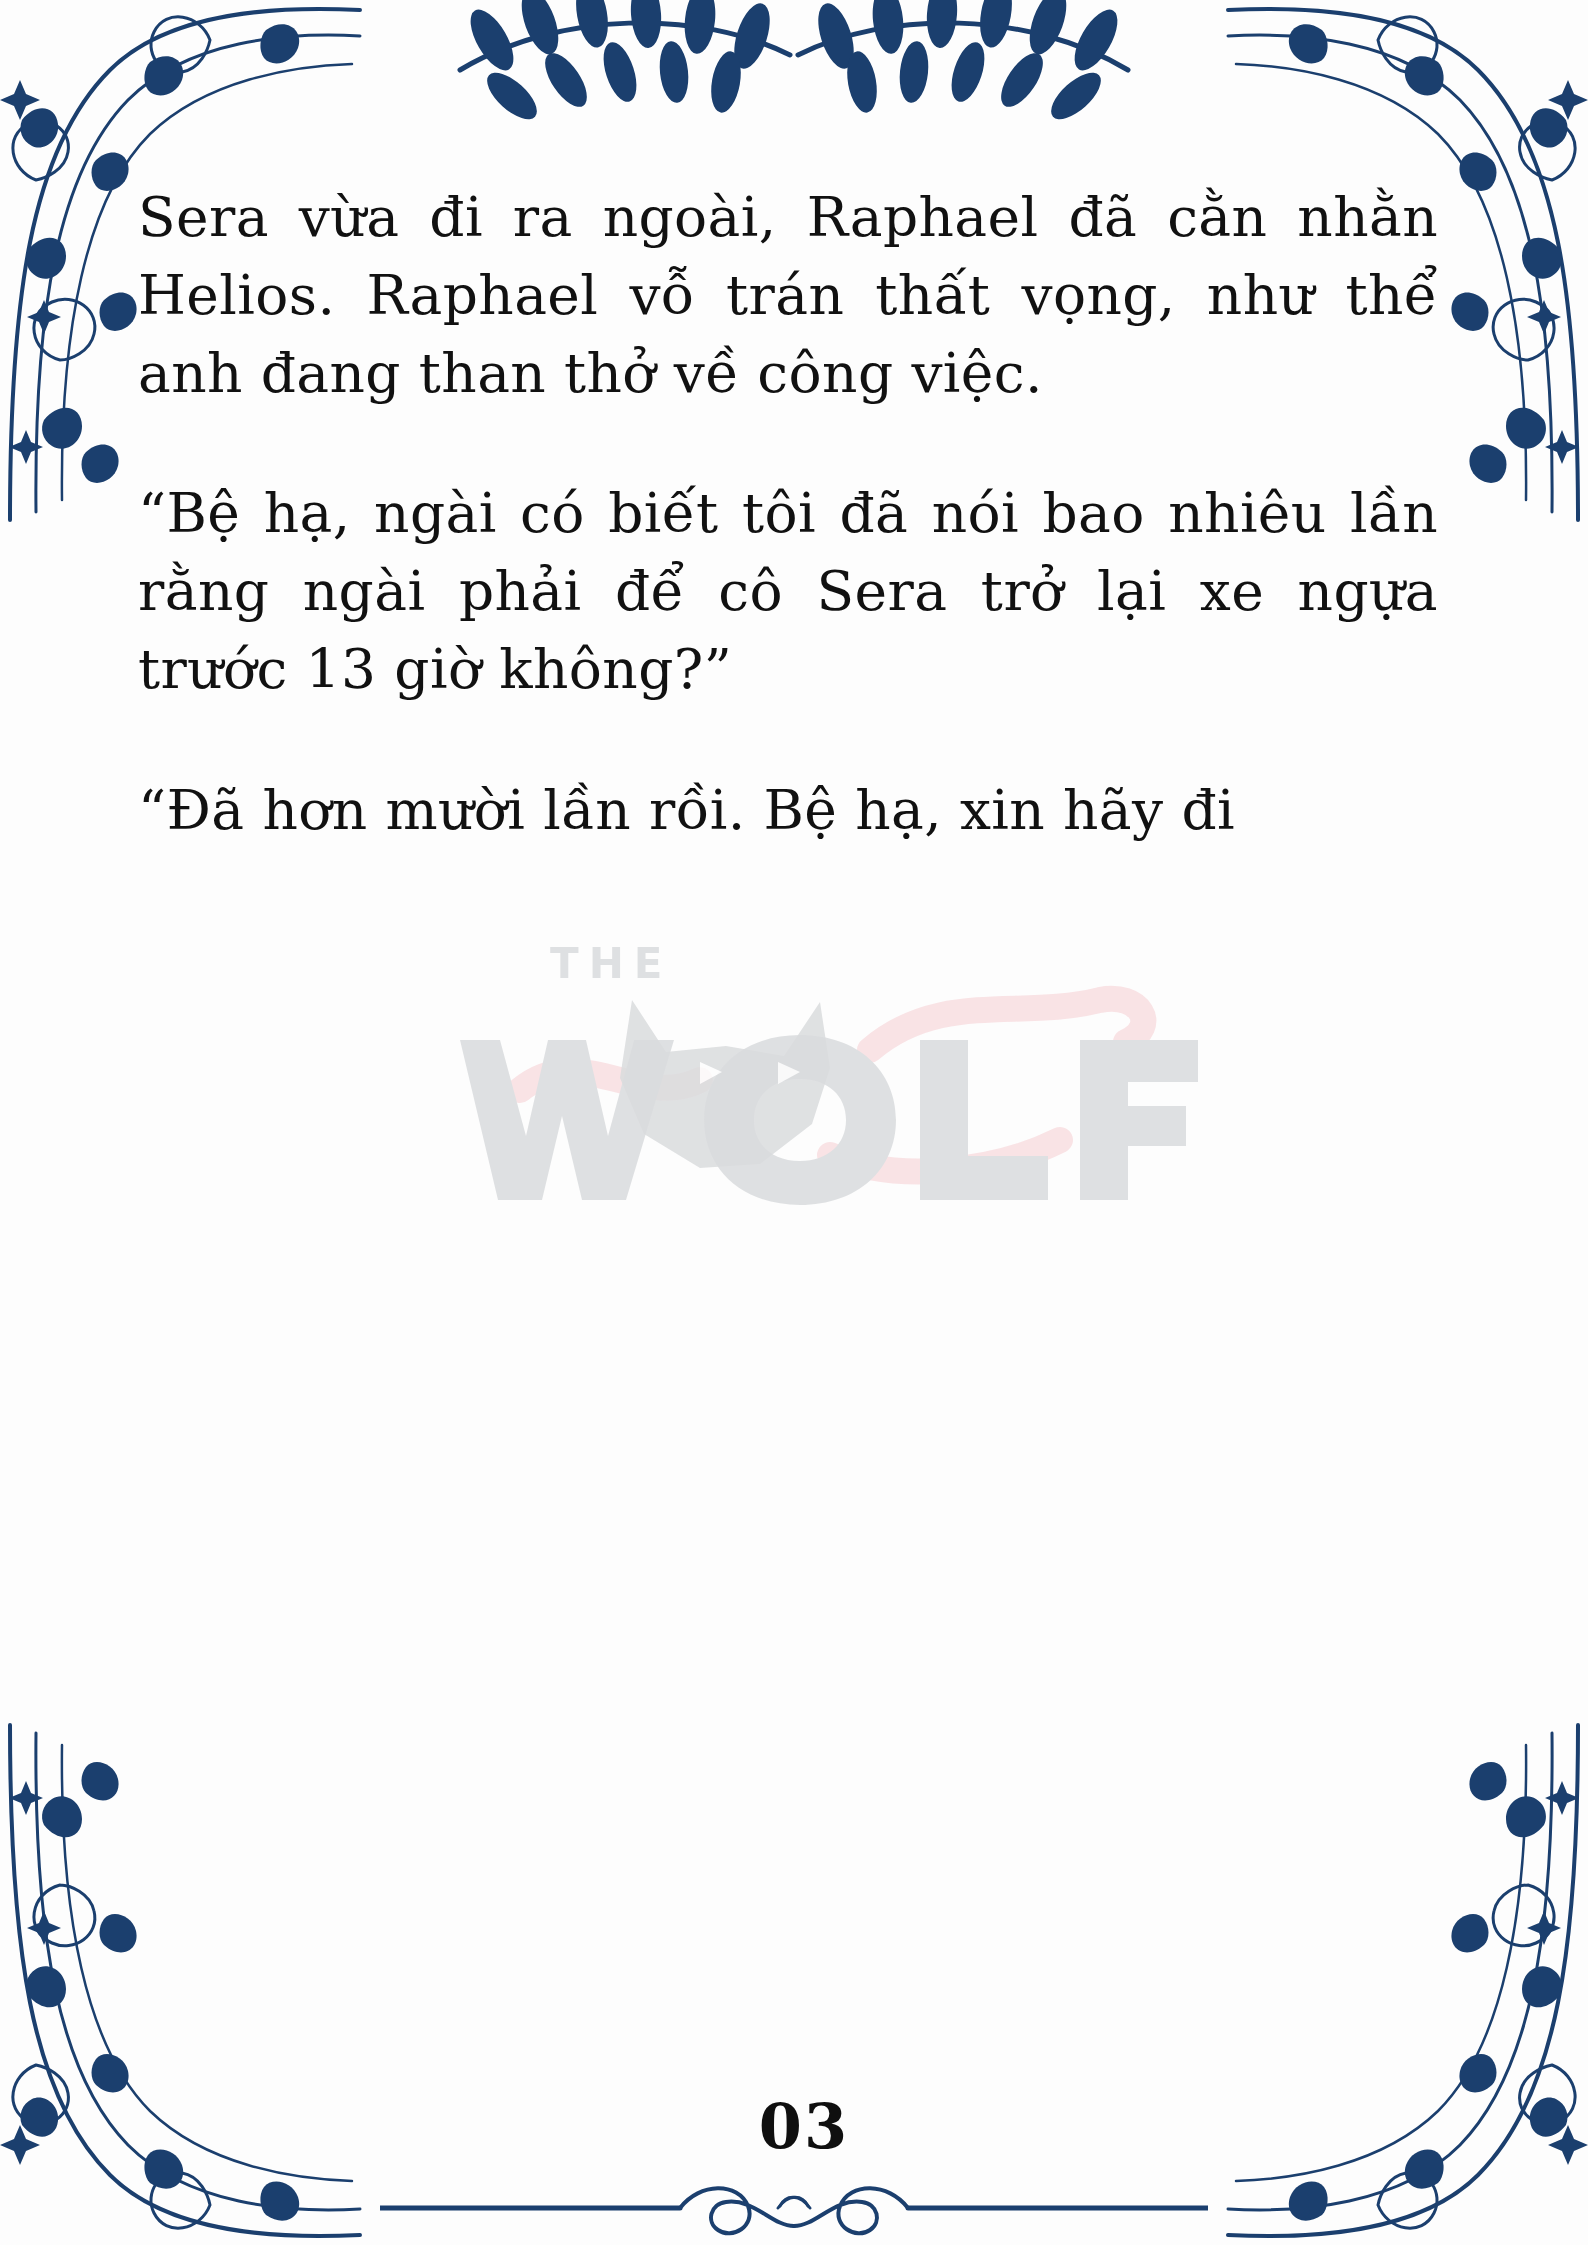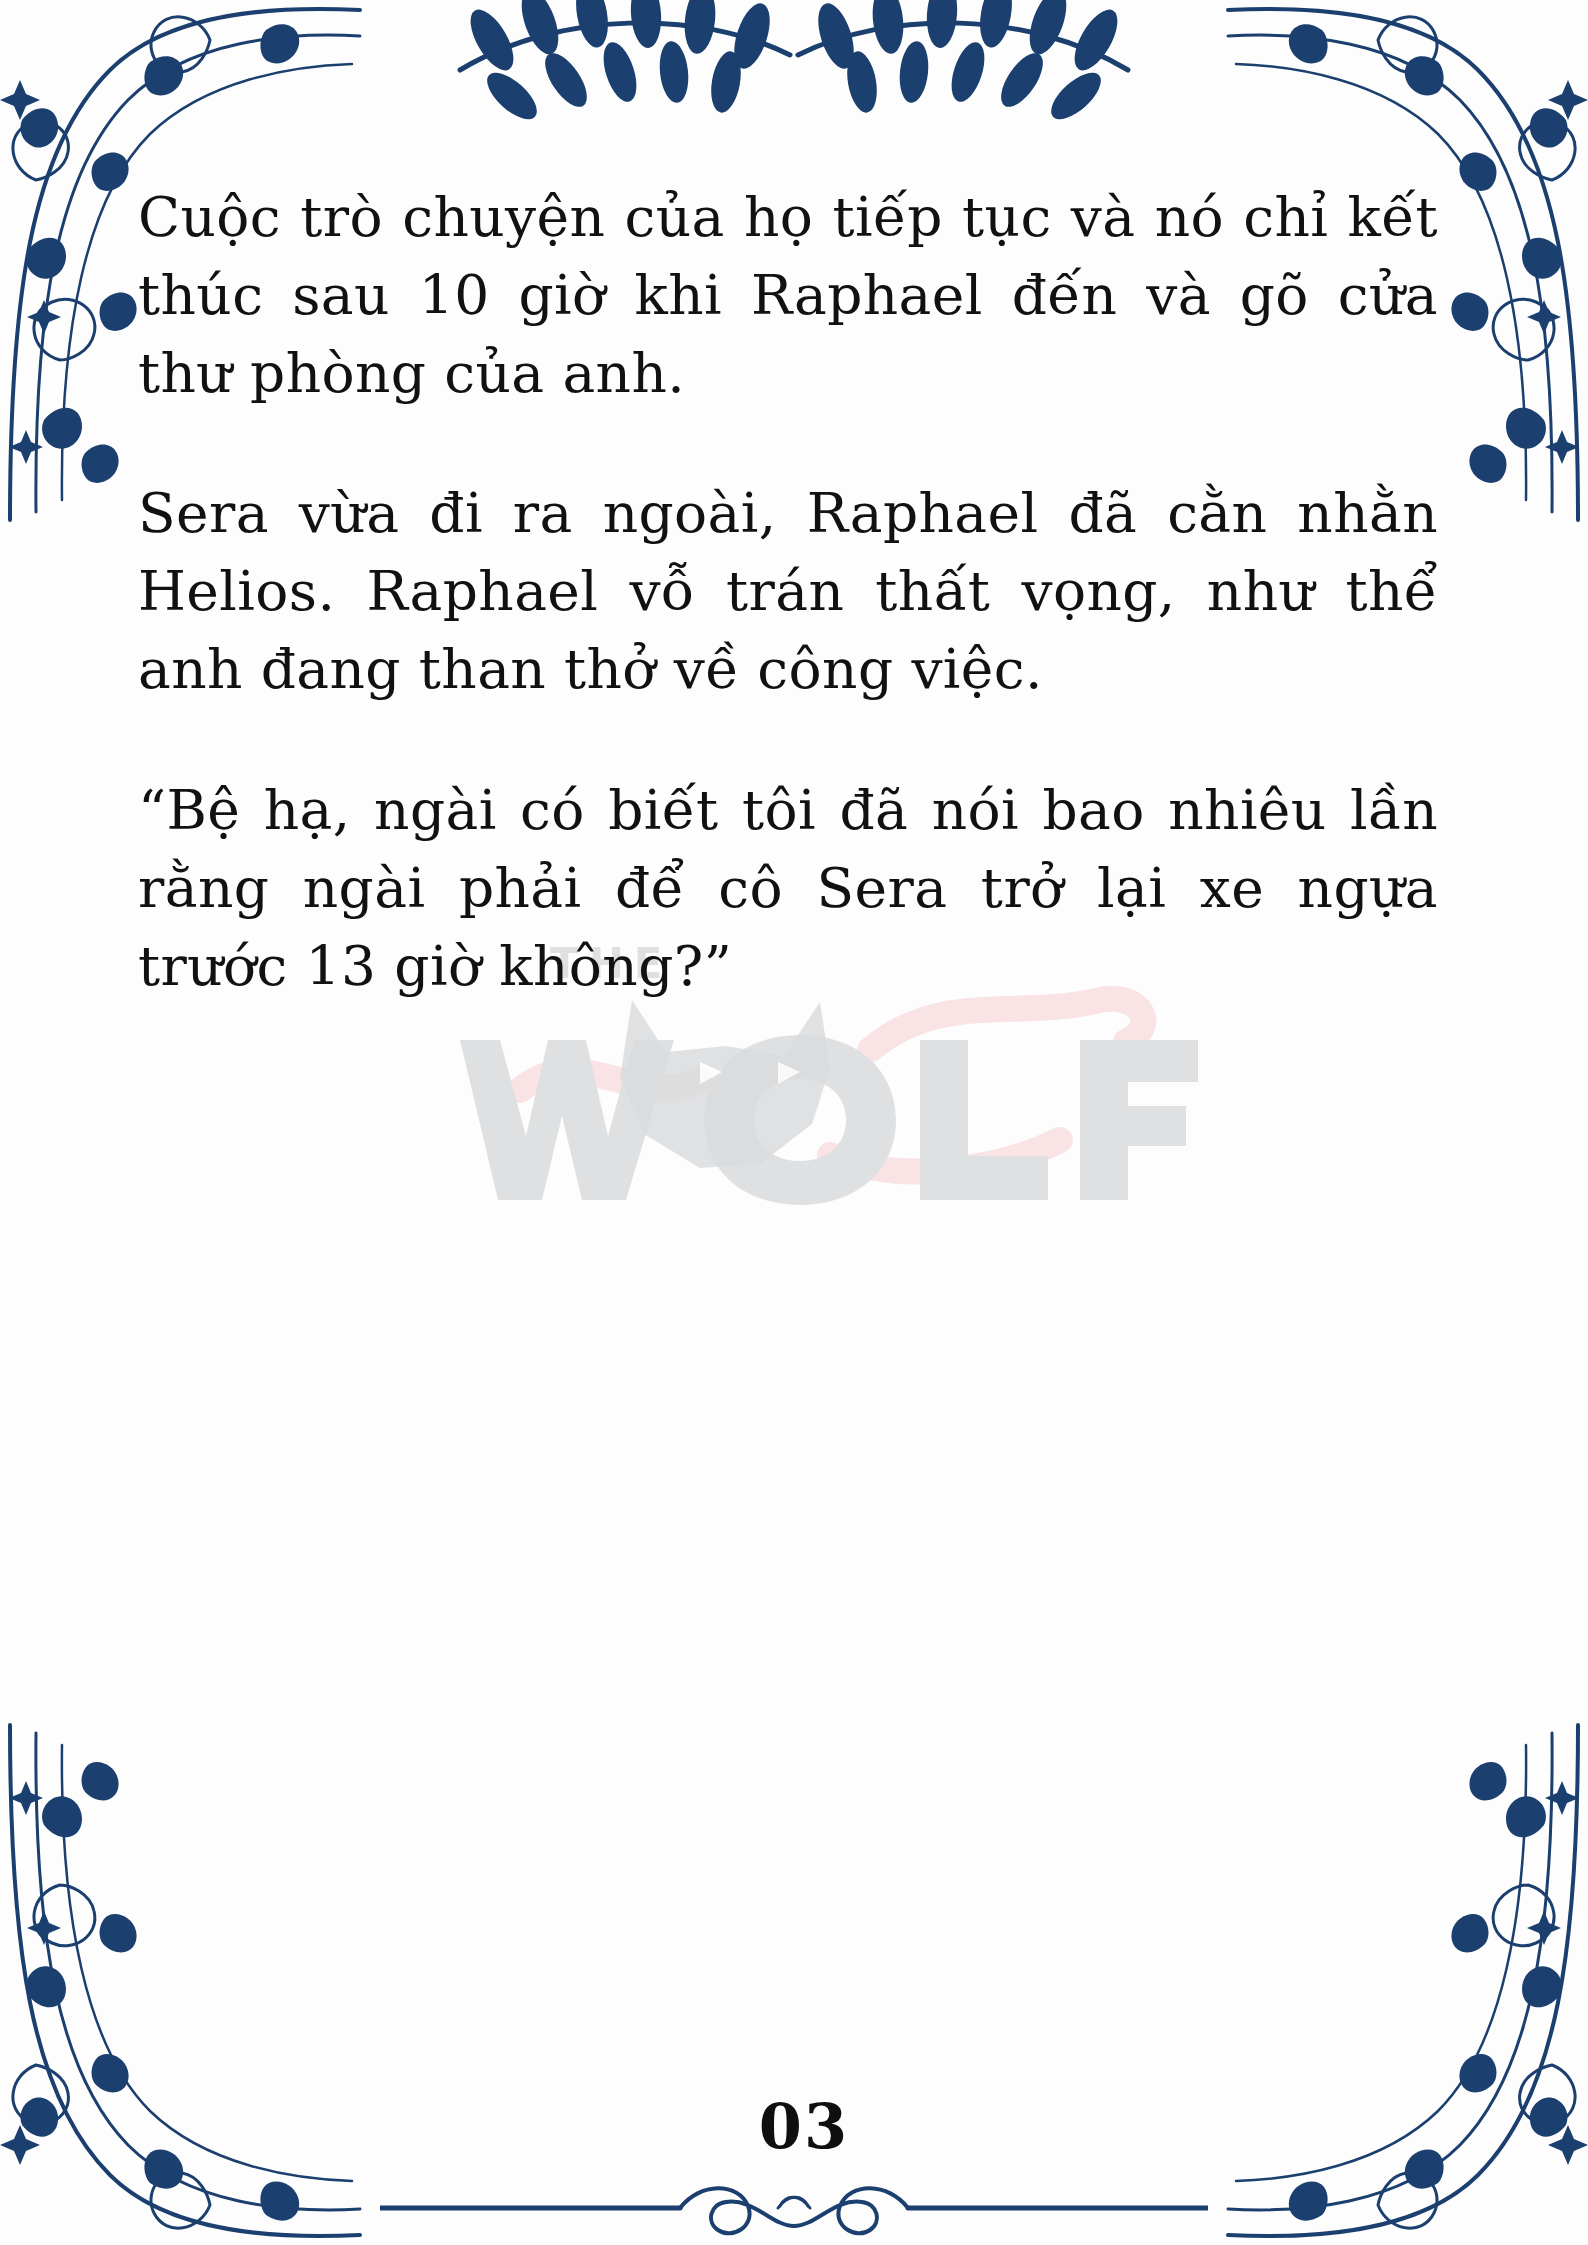--- a/index.html
+++ b/index.html
@@ -250,23 +250,23 @@
     <g fill="#8b9197" opacity="0.85">
       <path d="M232 70 l34 52 60 -6 58 10 36 -54 10 66 -18 56 -52 40 -60 4 -56 -34 -24 -56z"></path>
       <path d="M300 132 l22 10 -22 12z" fill="#ffffff"></path>
       <path d="M378 132 l22 10 -22 12z" fill="#ffffff"></path>
     </g>
 
     <text x="150" y="48" font-family="DejaVu Sans, sans-serif" font-size="42" font-weight="bold" fill="#9aa0a6" letter-spacing="10">THE</text>
   </svg>
 
   <div class="content">
-    <p class="para">Cuộc trò chuyện của họ tiếp tục và nó chỉ kết thúc sau 10 giờ khi Raphael đến và gõ cửa thư phòng của anh.</p>
     <p class="para">Sera vừa đi ra ngoài, Raphael đã cằn nhằn Helios. Raphael vỗ trán thất vọng, như thể anh đang than thở về công việc.</p>
     <p class="para">“Bệ hạ, ngài có biết tôi đã nói bao nhiêu lần rằng ngài phải để cô Sera trở lại xe ngựa trước 13 giờ không?”</p>
+    <p class="para nojust">“Đã hơn mười lần rồi. Bệ hạ, xin hãy đi</p>
   </div>
 
   <div class="page-number">03</div>
 
   <svg class="bottom-rule" viewBox="0 0 828 60">
     <g stroke="#1b3f6e" fill="none" stroke-width="5" stroke-linecap="round">
       <line x1="0" y1="30" x2="300" y2="30"></line>
       <line x1="528" y1="30" x2="828" y2="30"></line>
       <path d="M300 30 c20 -26 58 -26 68 -2 8 20 -16 34 -30 24 -12 -8 -8 -26 8 -28 28 -4 46 24 68 24" stroke-width="4"></path>
       <path d="M528 30 c-20 -26 -58 -26 -68 -2 -8 20 16 34 30 24 12 -8 8 -26 -8 -28 -28 -4 -46 24 -68 24" stroke-width="4"></path>

